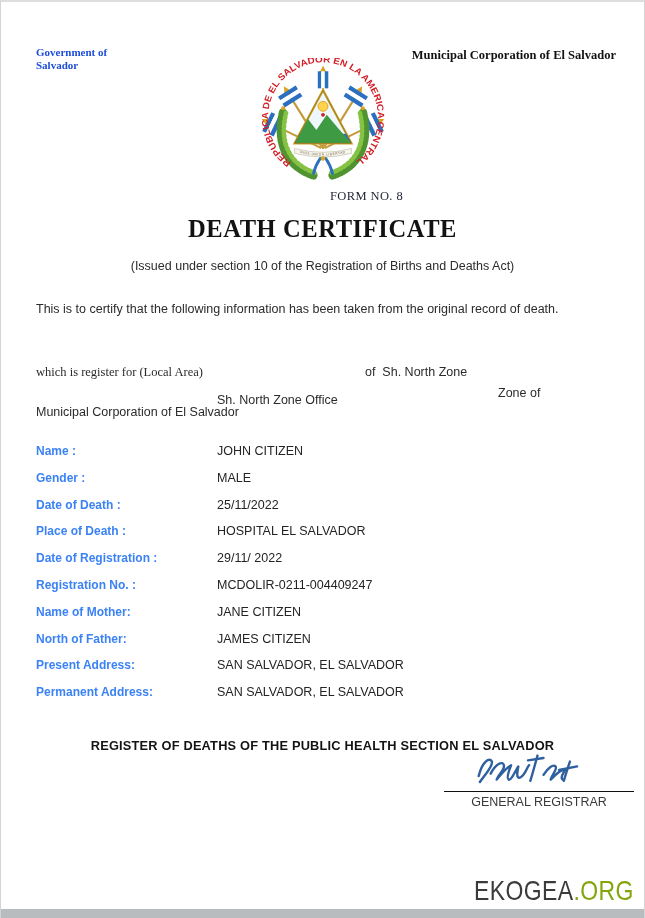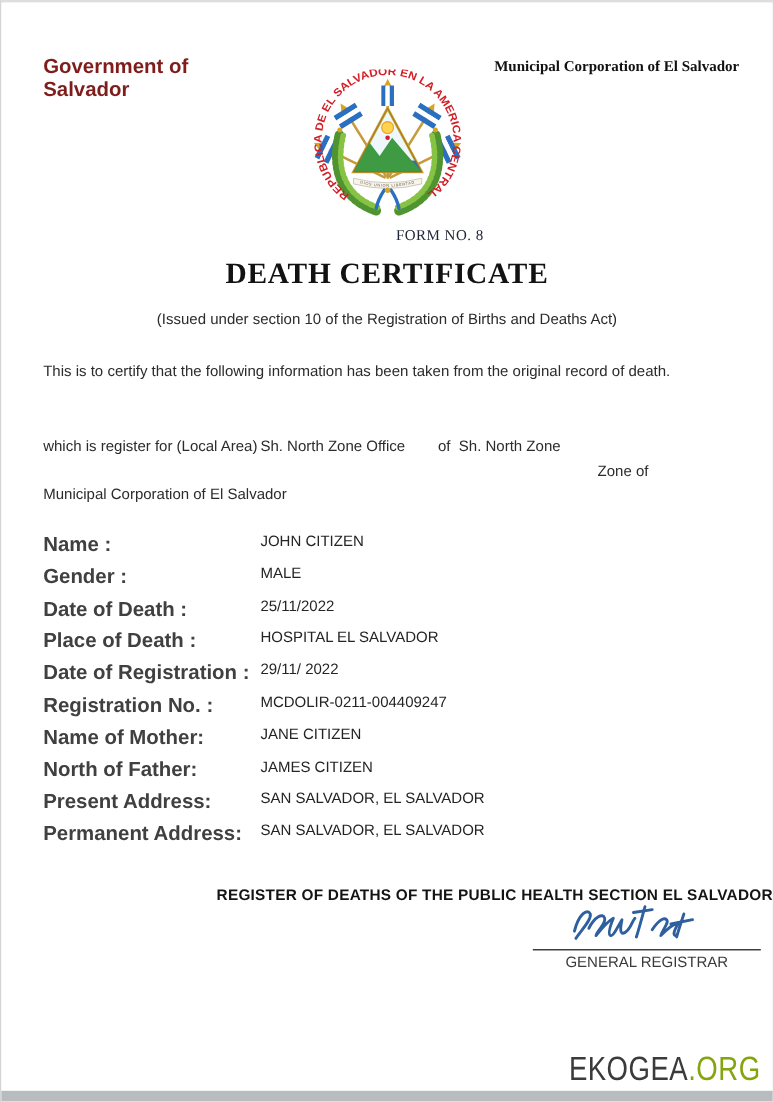--- a/index.html
+++ b/index.html
@@ -3,48 +3,48 @@
 <meta charset="utf-8">
 <style>
   html,body{margin:0;padding:0;background:#ffffff;}
   .page{
     position:relative;width:643px;height:916px;background:#ffffff;
     border:1px solid #d4d4d4;border-top:2px solid #dedede;
     font-family:"Liberation Sans",sans-serif;color:#222;overflow:hidden;
   }
   .hdr-left{
     position:absolute;left:35px;top:44px;width:220px;
-    font-family:Liberation Sans, sans-serif;font-weight:bold;font-size:17px;line-height:1.14;color:#7f1d1d;
+    font-family:Liberation Serif, serif;font-weight:bold;font-size:11px;line-height:1.14;color:#1d4ed8;
   }
   .hdr-right{
     position:absolute;right:28px;top:46px;
     font-family:"Liberation Serif",serif;font-weight:bold;font-size:12.5px;color:#111;text-align:right;
   }
   .emblem{position:absolute;left:50%;top:56px;transform:translateX(-50%);}
   .form-no{
     position:absolute;left:0;top:187px;width:100%;text-align:center;
     font-family:"Liberation Serif",serif;font-size:12.5px;color:#1f2433;letter-spacing:.4px;padding-left:44px;
   }
   .title{
     position:absolute;left:0;top:213px;width:100%;text-align:center;
     font-family:"Liberation Serif",serif;font-weight:bold;font-size:24.5px;color:#121212;letter-spacing:.6px;
   }
   .subtitle{position:absolute;left:0;top:257px;width:100%;text-align:center;font-size:12.5px;color:#2b2b2b;}
   .certify{position:absolute;left:35px;top:300px;font-size:12.5px;color:#2b2b2b;}
   .regline span{position:absolute;top:363px;font-size:12.5px;color:#2b2b2b;white-space:pre;}
-  .regline .p1{left:35px;}
-  .regline .p2{left:216px;}
+  .regline .p1{left:35px;font-family:Liberation Serif, serif;}
+  .regline .p2{left:216px;margin-top:28px;}
   .regline .p3{left:364px;}
   .regline .p4{left:497px;margin-top:21px;}
   .muni{position:absolute;left:35px;top:403px;font-size:12.5px;color:#2b2b2b;}
   .frow{position:absolute;left:0;width:100%;height:20px;}
-  .frow .lbl{position:absolute;left:35px;font-size:17px;font-weight:bold;color:#404040;}
+  .frow .lbl{position:absolute;left:35px;font-size:12px;font-weight:bold;color:#3b82f6;}
   .frow .val{position:absolute;left:216px;font-size:12.5px;color:#242424;}
   .rod{
-    position:absolute;left:0;top:736px;width:100%;text-align:right;
+    position:absolute;left:0;top:736px;width:100%;text-align:center;
     font-size:12.8px;font-weight:bold;color:#141414;letter-spacing:.2px;
   }
   .sig-svg{position:absolute;left:468px;top:750px;}
   .sig-line{position:absolute;left:443px;top:789px;width:190px;border-top:1.6px solid #111;}
   .sig-title{position:absolute;left:443px;top:793px;width:190px;text-align:center;font-size:12.5px;color:#3a3a3a;}
   .brand{
     position:absolute;right:10px;top:875px;font-size:28px;line-height:1;
     transform:scaleX(.82);transform-origin:100% 50%;letter-spacing:.5px;white-space:nowrap;
   }
   .bottom-bar{position:absolute;left:0;bottom:0;width:100%;height:9px;background:#b9bcbf;}

